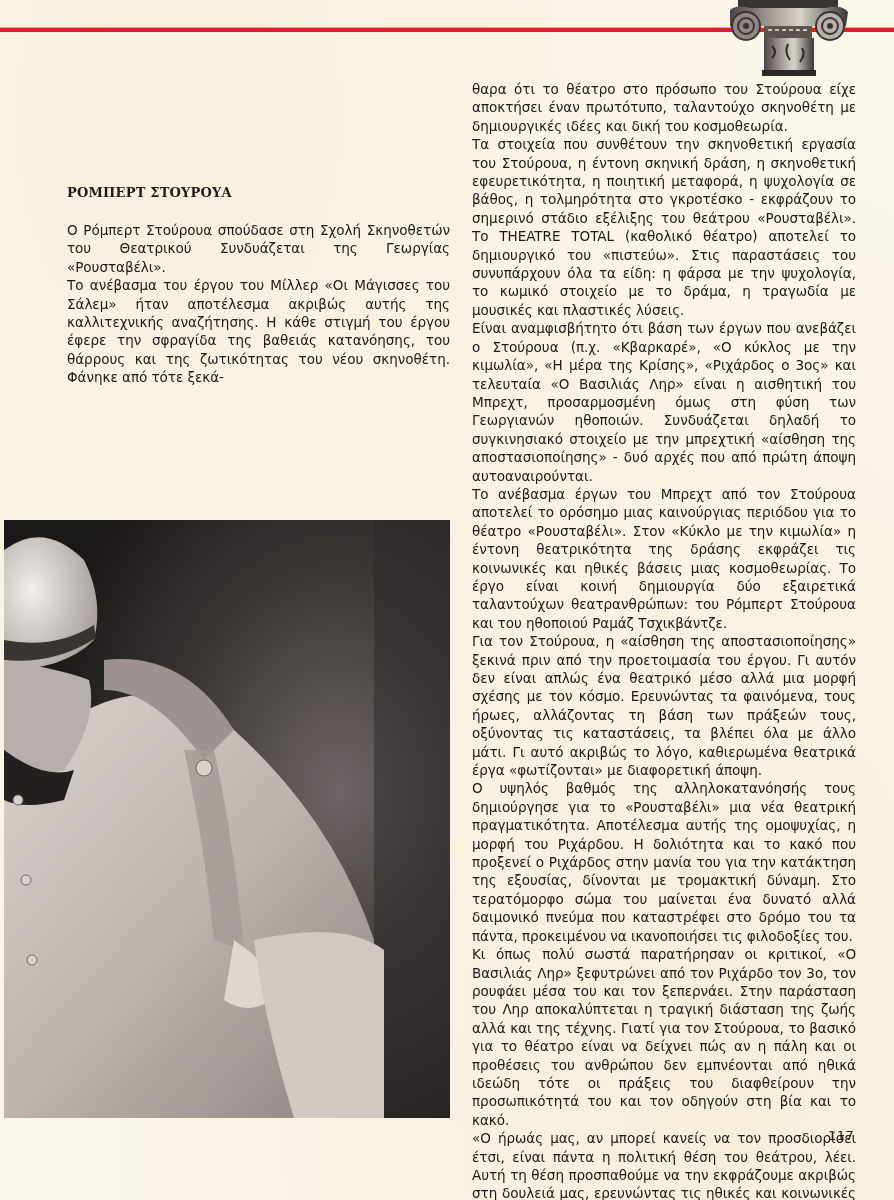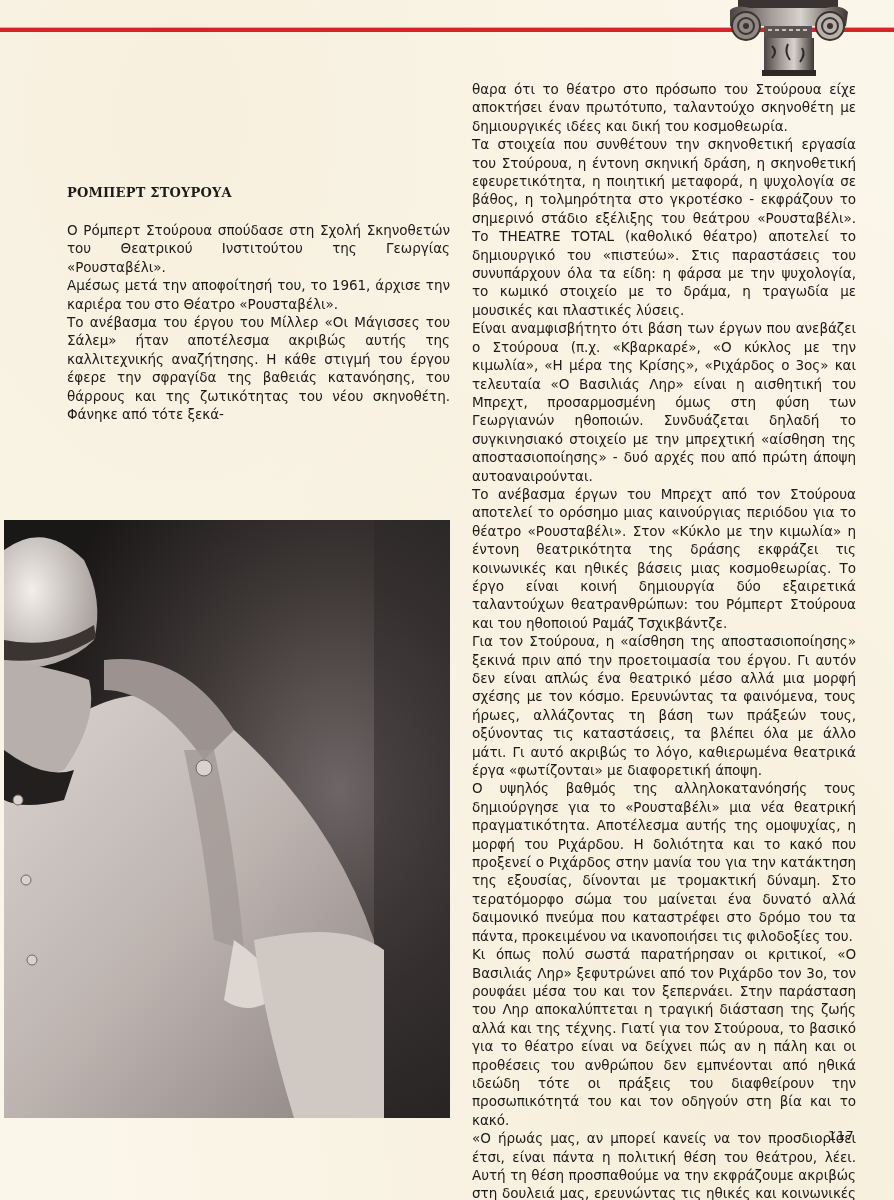--- a/index.html
+++ b/index.html
@@ -67,22 +67,21 @@
   <circle cx="104" cy="26" r="3" fill="#3a3432"></circle>
   <rect x="38" y="26" width="48" height="12" fill="#5a5350"></rect>
   <path d="M42 30 h40" stroke="#c9c2bb" stroke-width="2" stroke-dasharray="4 3"></path>
   <rect x="38" y="38" width="50" height="38" fill="url(#stone)"></rect>
   <path d="M46 46 q6 6 0 12 M62 44 q-4 8 2 16 M76 48 q4 6 -2 14" stroke="#2e2927" stroke-width="2" fill="none"></path>
   <rect x="36" y="70" width="54" height="6" fill="#2e2927"></rect>
 </svg>
 
 <div class="column col-left">
   <div class="heading">ΡΟΜΠΕΡΤ ΣΤΟΥΡΟΥΑ</div>
-  <p>Ο Ρόμπερτ Στούρουα σπούδασε στη Σχολή Σκηνοθετών του Θεατρικού Ινστιτούτου της Γεωργίας «Ρουσταβέλι».</p>
-  <p>Αμέσως μετά την αποφοίτησή του, το 1961, άρχισε την καριέρα του στο Θέατρο «Ρουσταβέλι».</p>
+  <p>Ο Ρόμπερτ Στούρουα σπούδασε στη Σχολή Σκηνοθετών του Θεατρικού Συνδυάζεται της Γεωργίας «Ρουσταβέλι».</p>
   <p>Το ανέβασμα του έργου του Μίλλερ «Οι Μάγισσες του Σάλεμ» ήταν αποτέλεσμα ακριβώς αυτής της καλλιτεχνικής αναζήτησης. Η κάθε στιγμή του έργου έφερε την σφραγίδα της βαθειάς κατανόησης, του θάρρους και της ζωτικότητας του νέου σκηνοθέτη. Φάνηκε από τότε ξεκά-</p>
 </div>
 
 <div class="photo">
   <svg width="446" height="598" viewBox="0 0 446 598">
     <defs>
       <radialGradient id="bg" cx="0.75" cy="0.45" r="0.7">
         <stop offset="0" stop-color="#6e6666"></stop>
         <stop offset="0.5" stop-color="#3e3837"></stop>
         <stop offset="1" stop-color="#1a1717"></stop>

